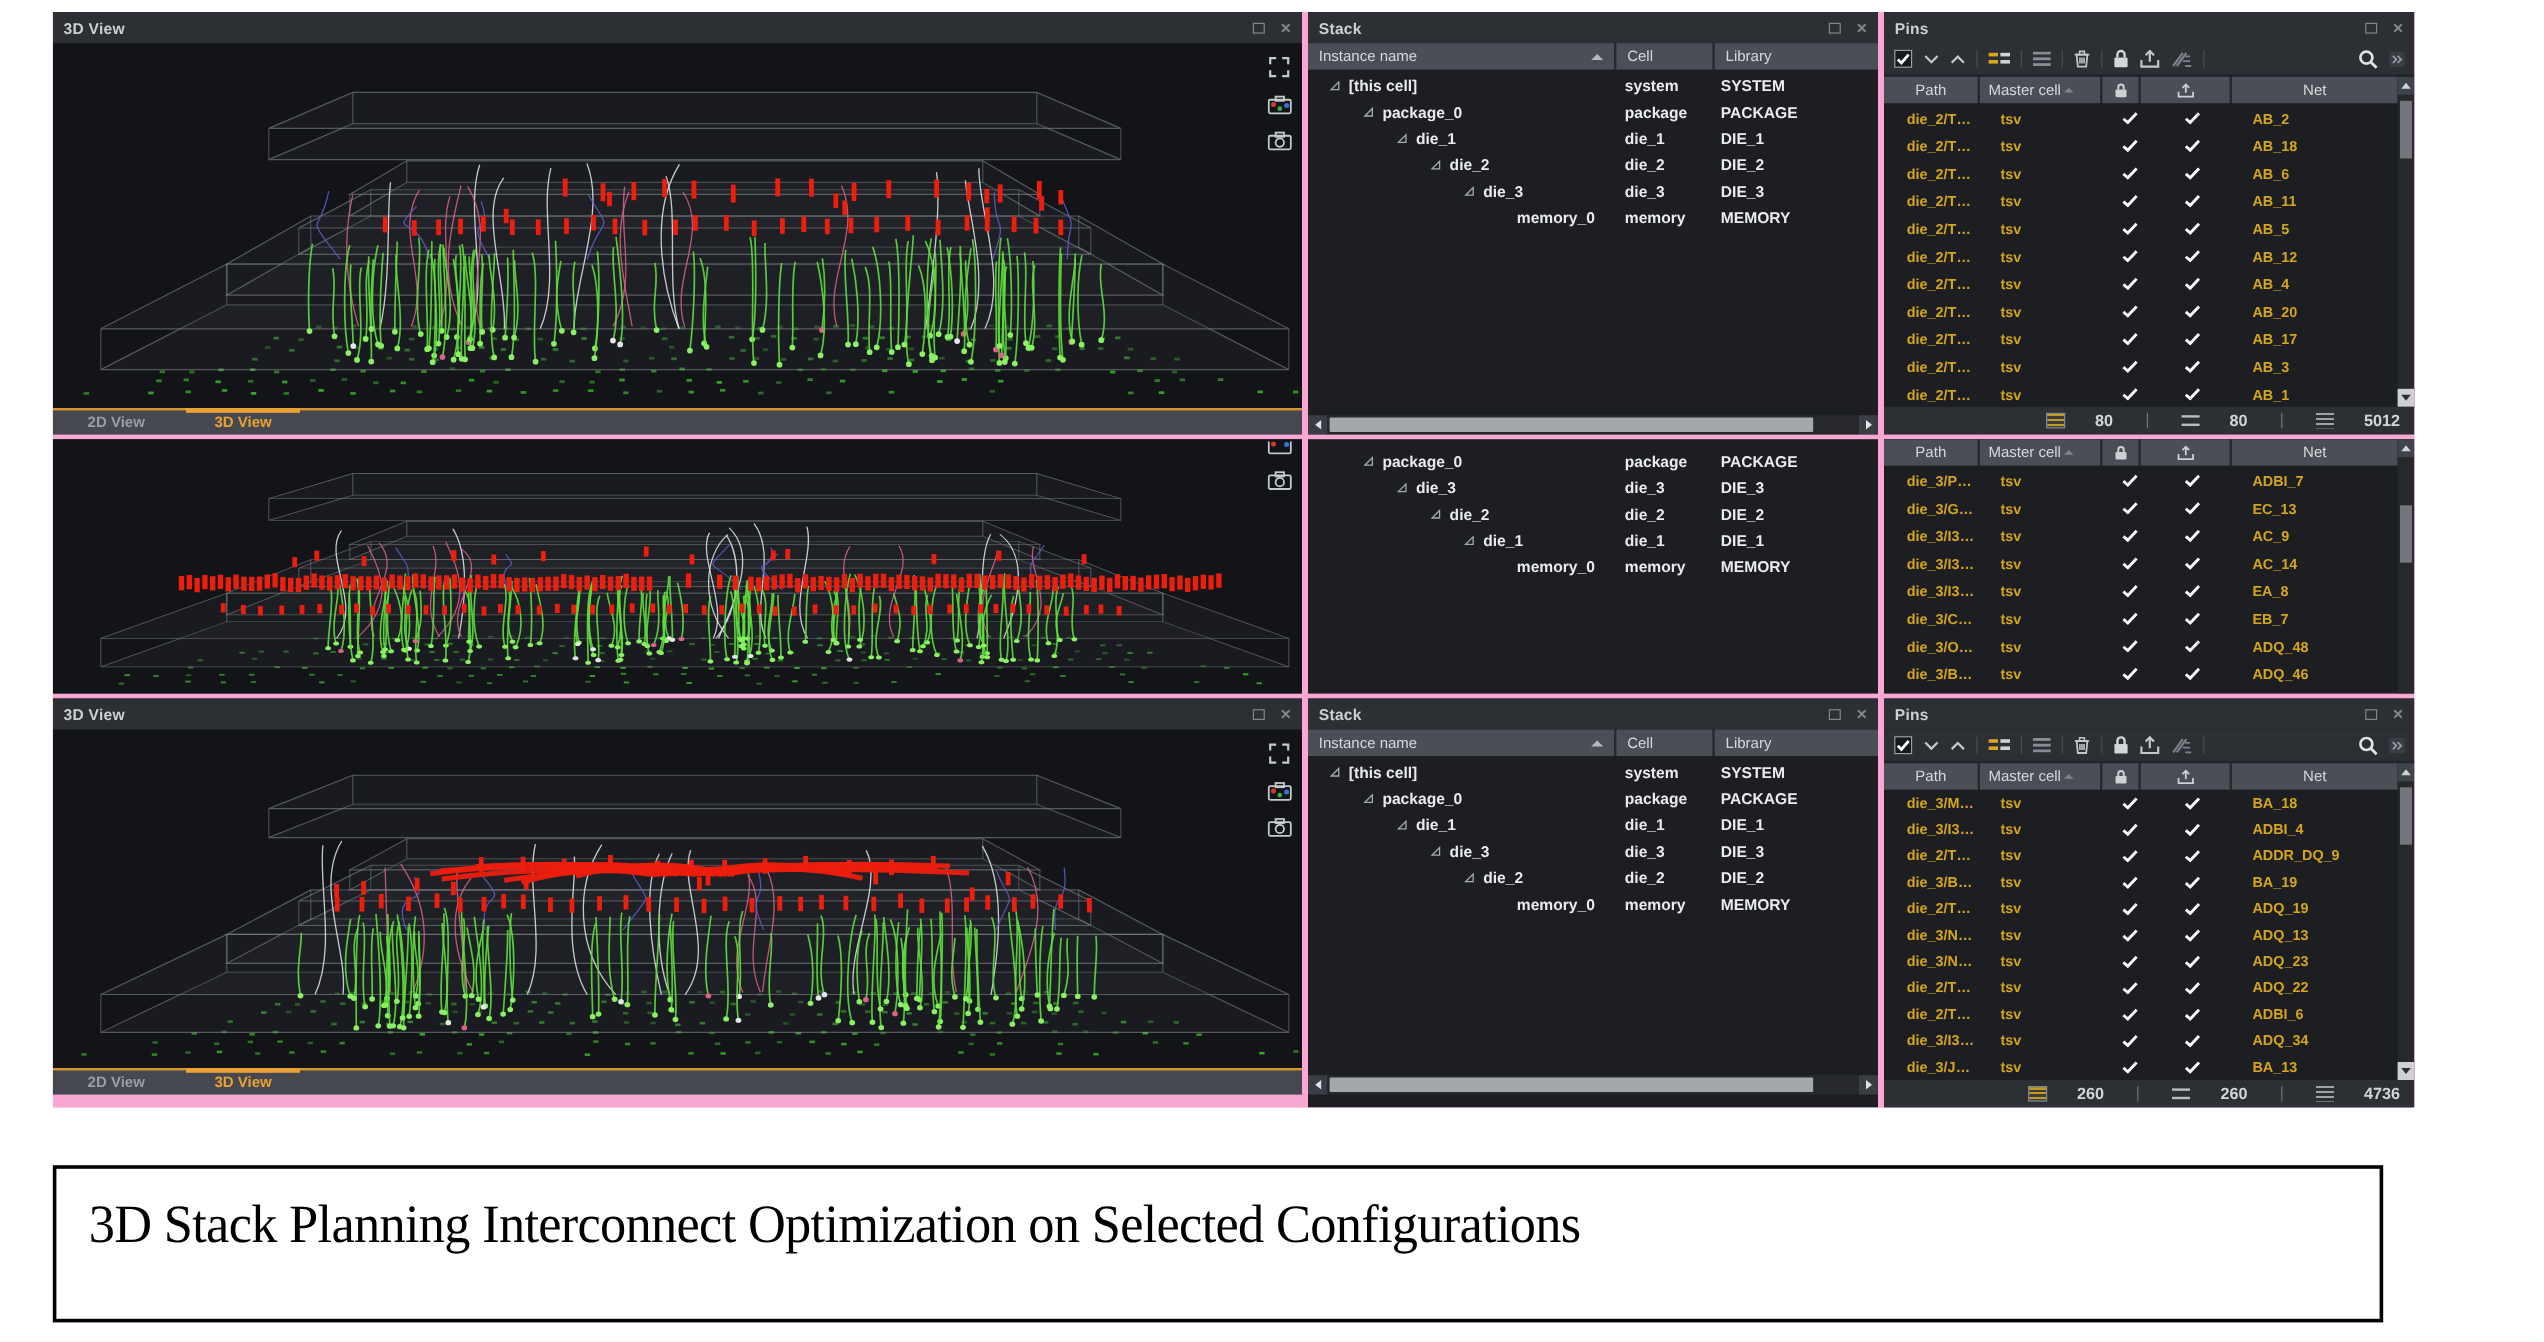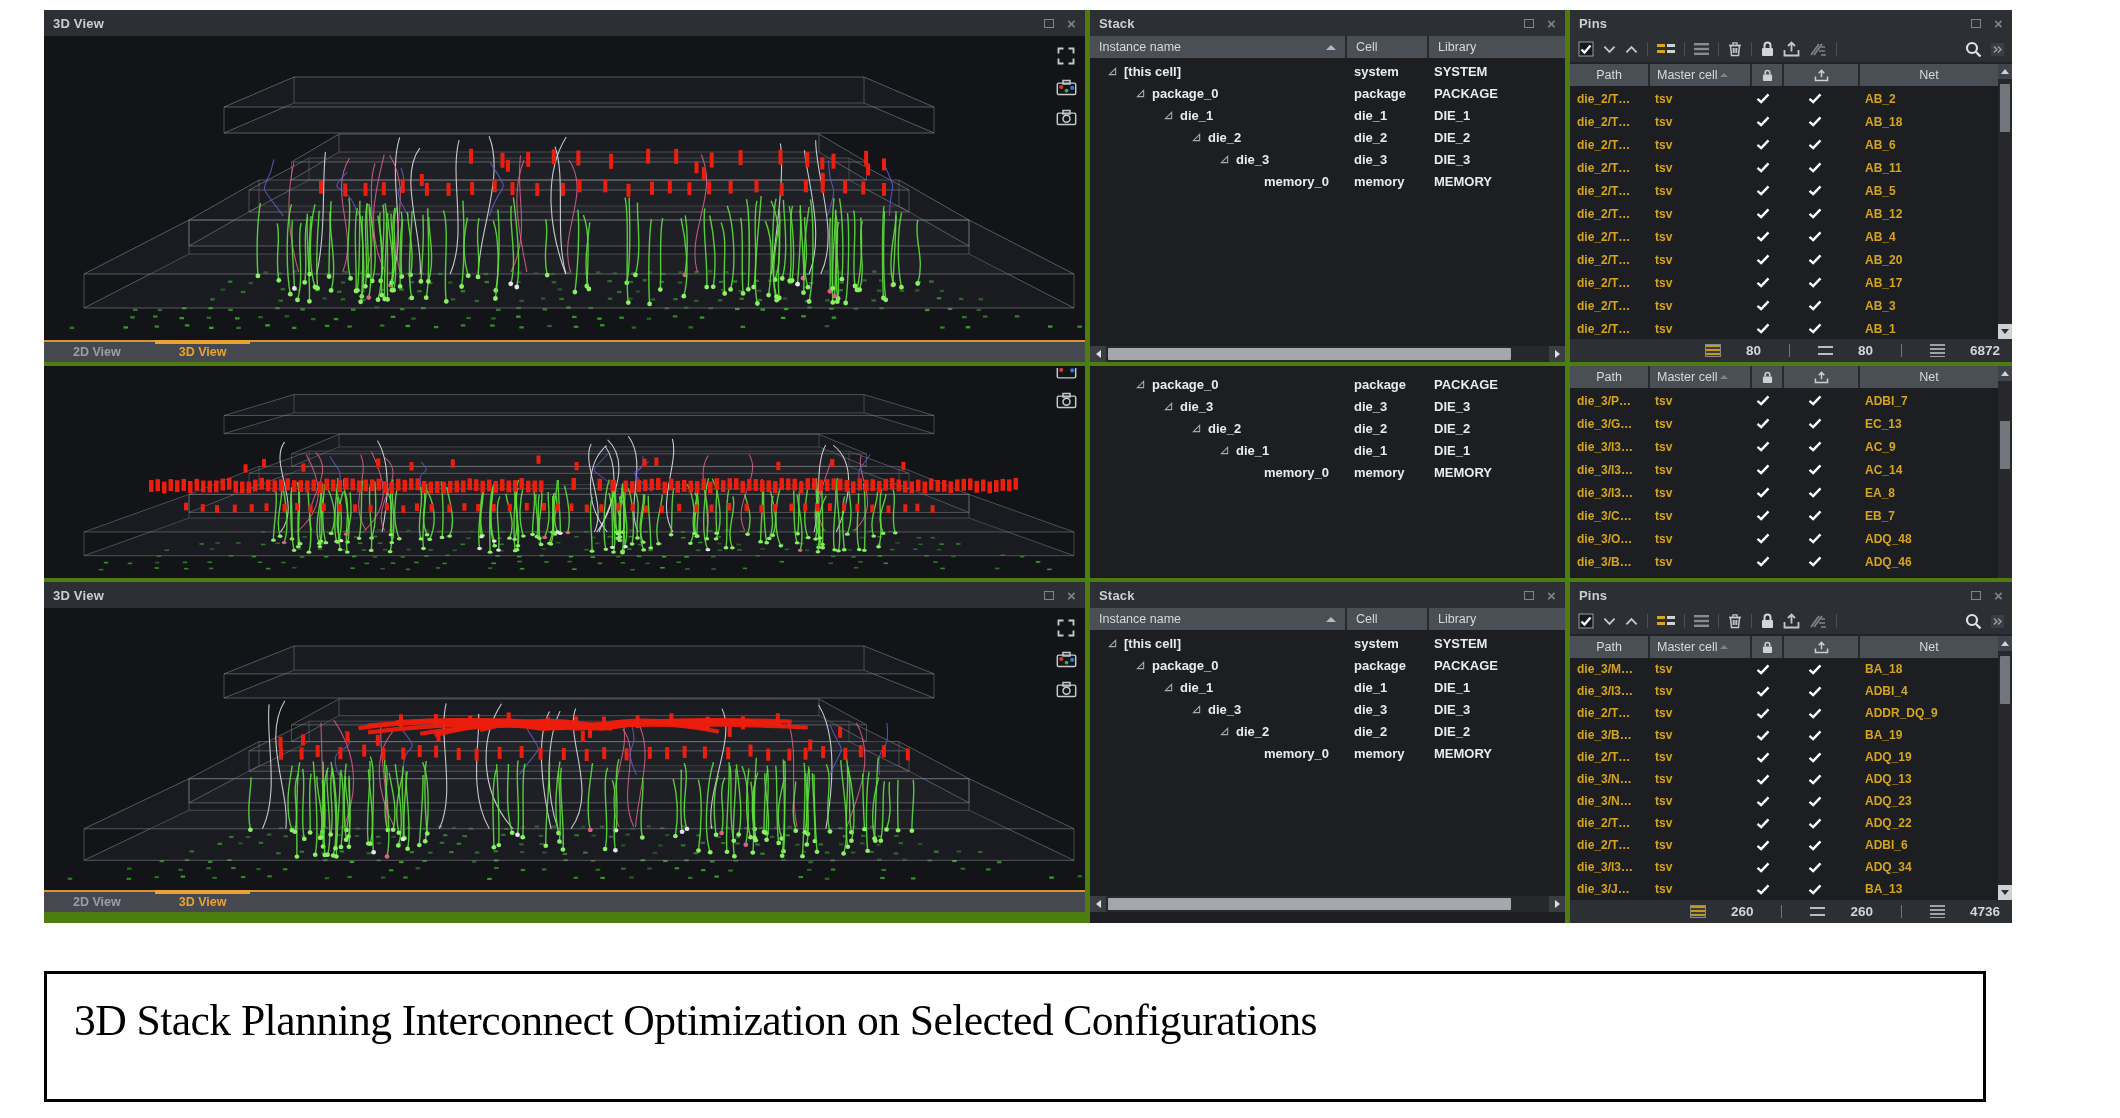--- a/index.html
+++ b/index.html
@@ -1,17 +1,17 @@
 <!DOCTYPE html>
 <html><head>
 <meta charset="utf-8">
 <style>
 *{margin:0;padding:0;box-sizing:border-box}
 html,body{width:2120px;height:1118px;background:#ffffff;font-family:"Liberation Sans",sans-serif;-webkit-font-smoothing:antialiased}
-.app{position:absolute;left:44px;top:10px;width:1968px;height:913px;background:#4d7c0f;overflow:hidden}
+.app{position:absolute;left:44px;top:10px;width:1968px;height:913px;background:#f9a8d4;overflow:hidden}
 .panel{position:absolute;background:#1c1e21;overflow:hidden}
 .ptitle{position:absolute;left:0;right:0;top:0;height:26px;background:#2c2f34;display:flex;align-items:center;padding:0 9px;color:#ccd0d4;font-size:13px;font-weight:700;letter-spacing:.2px}
 .pt-icons{margin-left:auto;display:flex;align-items:center;gap:13px}
 .float-ic{width:10px;height:9px;border:1.5px solid #80858b}
 .close-ic{color:#80858b;font-size:15px;line-height:1;font-weight:700}
 .viewport{position:absolute;left:0;right:0;background:#131417}
 .viewport svg.scene{width:100%;height:100%;display:block}
 .vstrip{position:absolute;right:4px;width:30px;display:flex;flex-direction:column;align-items:center;gap:13px}
 .tabbar{position:absolute;left:0;right:0;height:22px;background:#45494f;border-top:2px solid #d9952f;display:flex}
 .tab{display:flex;align-items:center;padding:0 29px;font-size:12.5px;font-weight:700;color:#989ea5;position:relative}
@@ -27,21 +27,21 @@
 .srows{position:absolute;left:0;right:0;overflow:hidden}
 .srow{height:22px;display:flex;align-items:center}
 .sname{display:flex;align-items:center;gap:7px;width:255px;color:#e9ebed;font-size:13px;font-weight:600;white-space:nowrap;overflow:hidden}
 .scell{width:80px;padding-left:9px;color:#e9ebed;font-size:13px;font-weight:600}
 .slib{flex:1;padding-left:9px;color:#e9ebed;font-size:13px;font-weight:600}
 
 .ptoolbar{position:absolute;left:0;right:0;height:28px;background:#2c2f34;display:flex;align-items:center;gap:9px;padding:0 8px;border-bottom:2px solid #202327}
 .ticon{display:flex;align-items:center;justify-content:center}
 .tsep{width:1px;height:14px;background:#4b4f55}
 .tspacer{flex:1}
-.prows{position:absolute;left:0;right:14px;overflow:hidden}
+.prows{position:absolute;left:12px;right:14px;overflow:hidden}
 .prow{height:23px;display:flex;align-items:center;font-size:12px;font-weight:700;color:#d5a51d}
 .prow.h22{height:22px}
 .ppath{width:78px;padding-left:7px;white-space:nowrap;overflow:hidden}
 .pmaster{width:100px;padding-left:7px}
 .pchk{width:30px;display:flex;justify-content:center}
 .pexp{width:74px;display:flex;justify-content:center}
 .pnet{flex:1;padding-left:13px;white-space:nowrap}
 .ph-path{width:78px;justify-content:center;padding:0}
 .ph-master{width:100px;padding-left:7px}
 .ph-chk{width:30px;justify-content:center;padding:0}
@@ -2602,21 +2602,21 @@
       <div class="vbtn down"></div>
     </div>
     <div class="pstatus" style="top:329px;height:23px">
       <span class="sic filter"></span>
       <span>80</span>
       <span class="pipe"></span>
       <span class="sic eq"></span>
       <span>80</span>
       <span class="pipe"></span>
       <span class="sic total"></span>
-      <span>6872</span>
+      <span>5012</span>
     </div>
   </section>
 
   <section class="panel" style="left:1526px;top:356px;width:442px;height:212px">
     <div class="thead" style="top:0;right:14px">
       <span class="th ph-path">Path</span>
       <span class="th ph-master">
           <span>Master cell</span>
           <span class="sortmark"></span>
         </span>

